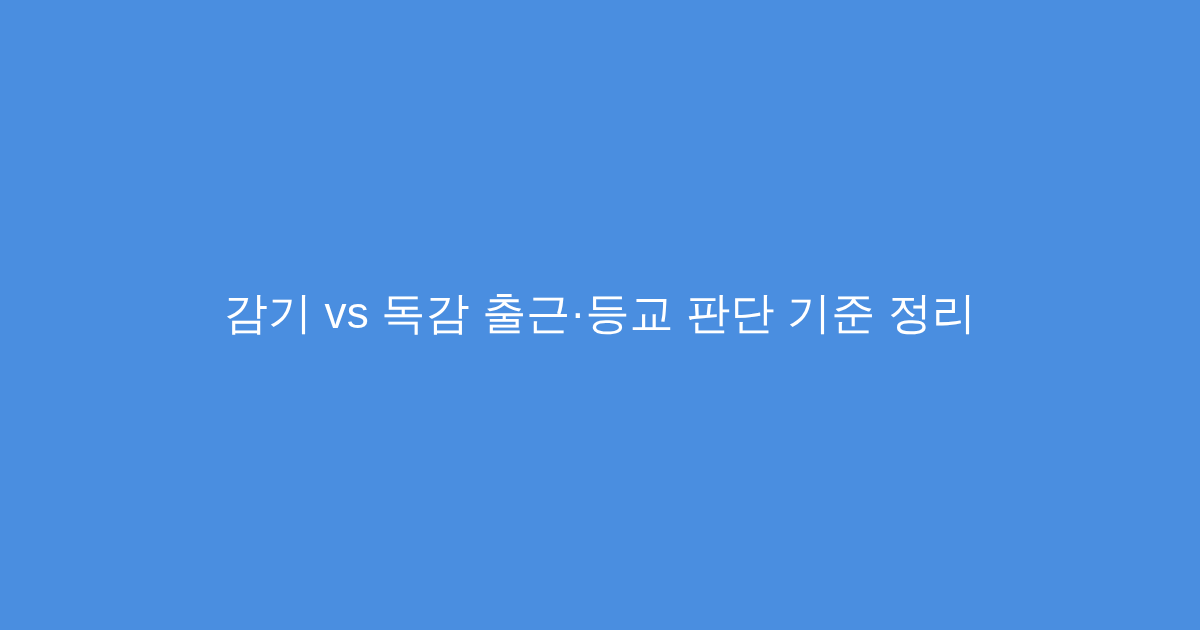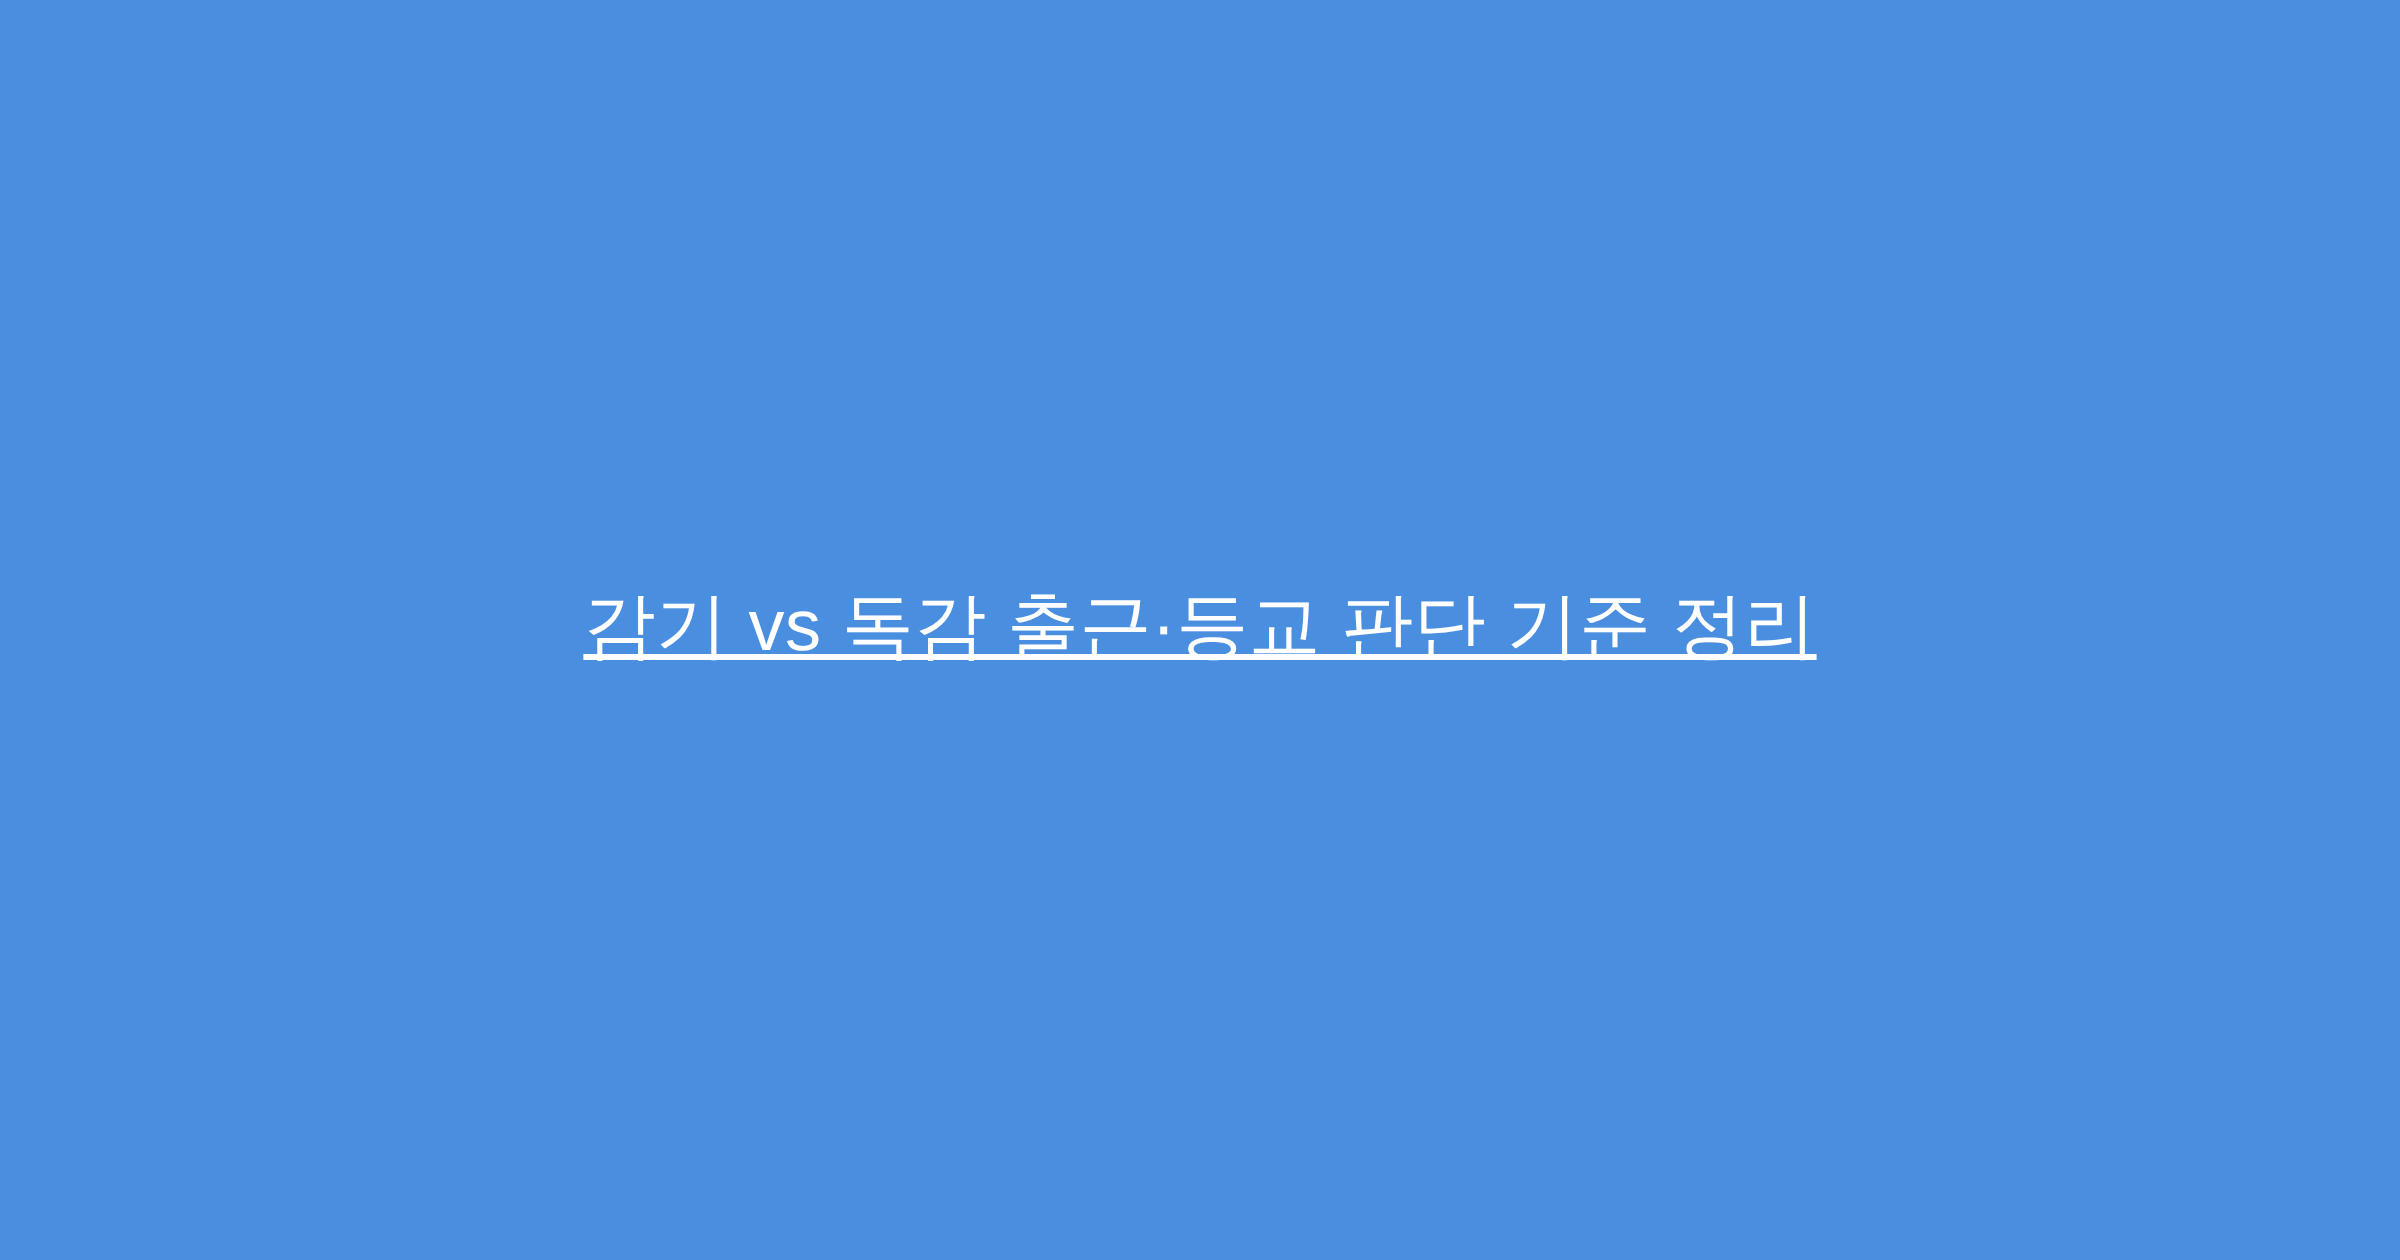--- a/index.html
+++ b/index.html
@@ -37,27 +37,26 @@
     text-align: center;
     
     transform: translateY(-2px);
   }
 
   .headline {
     margin: 4px;
     padding: 0;
     color: #ffffff;
     font-family: "Liberation Sans", "DejaVu Sans", sans-serif;
-    font-size: 36px;
+    font-size: 44px;
     font-weight: 400;
     line-height: 1.22;
     letter-spacing: 0.2px;
     word-break: keep-all;
     white-space: nowrap;
-    text-decoration: underline;
     -webkit-font-smoothing: antialiased;
   }
 </style>
 </head>
 <body>
 
 <div class="og-card" style="background-color: rgb(74, 142, 224);">
 
   <div class="headline-wrap">
 

